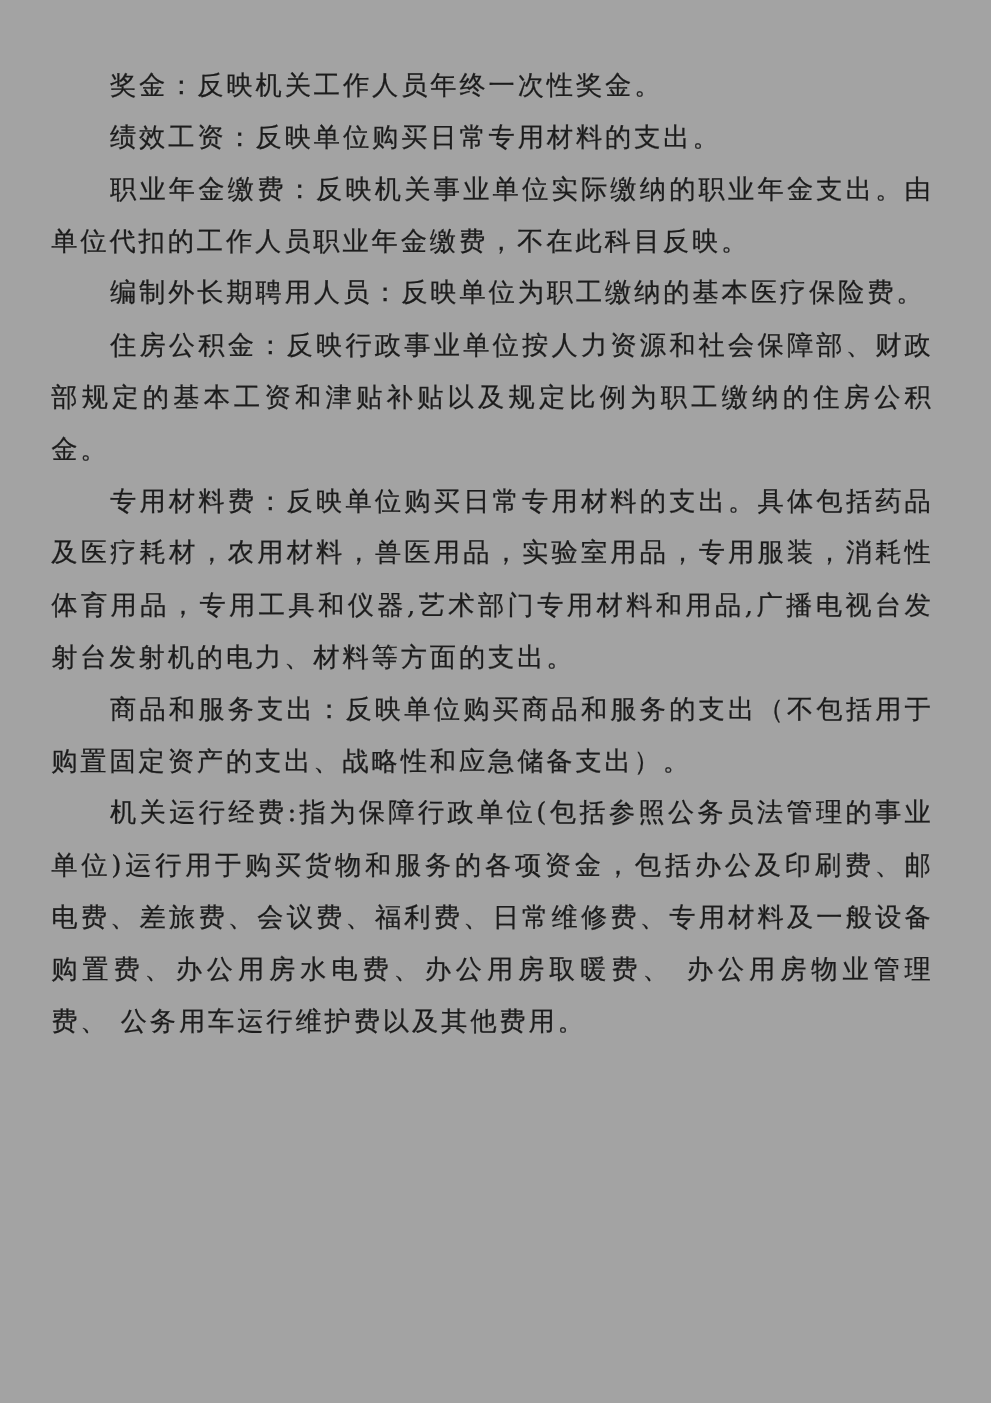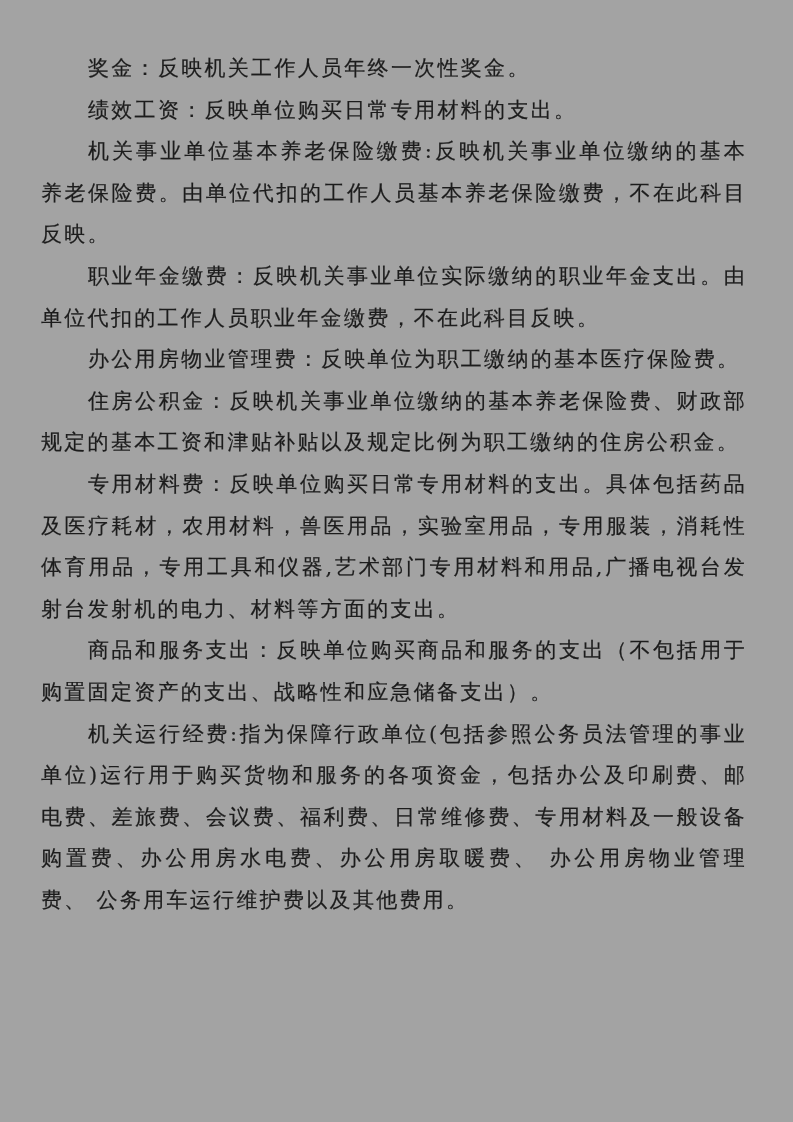--- a/index.html
+++ b/index.html
@@ -35,21 +35,20 @@
     -webkit-text-stroke: 0.2px #1c1c1c;
   }
 </style>
 </head>
 <body>
 
 <div class="page">
   <div class="text-block">
     <p>奖金：反映机关工作人员年终一次性奖金。</p>
     <p>绩效工资：反映单位购买日常专用材料的支出。</p>
-    <p>机关事业单位基本养老保险缴费:反映机关事业单位缴纳的基本养老保险费。由单位代扣的工作人员基本养老保险缴费，不在此科目反映。</p>
     <p>职业年金缴费：反映机关事业单位实际缴纳的职业年金支出。由单位代扣的工作人员职业年金缴费，不在此科目反映。</p>
-    <p>办公用房物业管理费：反映单位为职工缴纳的基本医疗保险费。</p>
-    <p>住房公积金：反映机关事业单位缴纳的基本养老保险费、财政部规定的基本工资和津贴补贴以及规定比例为职工缴纳的住房公积金。</p>
+    <p>编制外长期聘用人员：反映单位为职工缴纳的基本医疗保险费。</p>
+    <p>住房公积金：反映行政事业单位按人力资源和社会保障部、财政部规定的基本工资和津贴补贴以及规定比例为职工缴纳的住房公积金。</p>
     <p>专用材料费：反映单位购买日常专用材料的支出。具体包括药品及医疗耗材，农用材料，兽医用品，实验室用品，专用服装，消耗性体育用品，专用工具和仪器,艺术部门专用材料和用品,广播电视台发射台发射机的电力、材料等方面的支出。</p>
     <p>商品和服务支出：反映单位购买商品和服务的支出（不包括用于购置固定资产的支出、战略性和应急储备支出）。</p>
     <p>机关运行经费:指为保障行政单位(包括参照公务员法管理的事业单位)运行用于购买货物和服务的各项资金，包括办公及印刷费、邮电费、差旅费、会议费、福利费、日常维修费、专用材料及一般设备购置费、办公用房水电费、办公用房取暖费、 办公用房物业管理费、 公务用车运行维护费以及其他费用。</p>
   </div>
 </div>
 
 </body></html>

